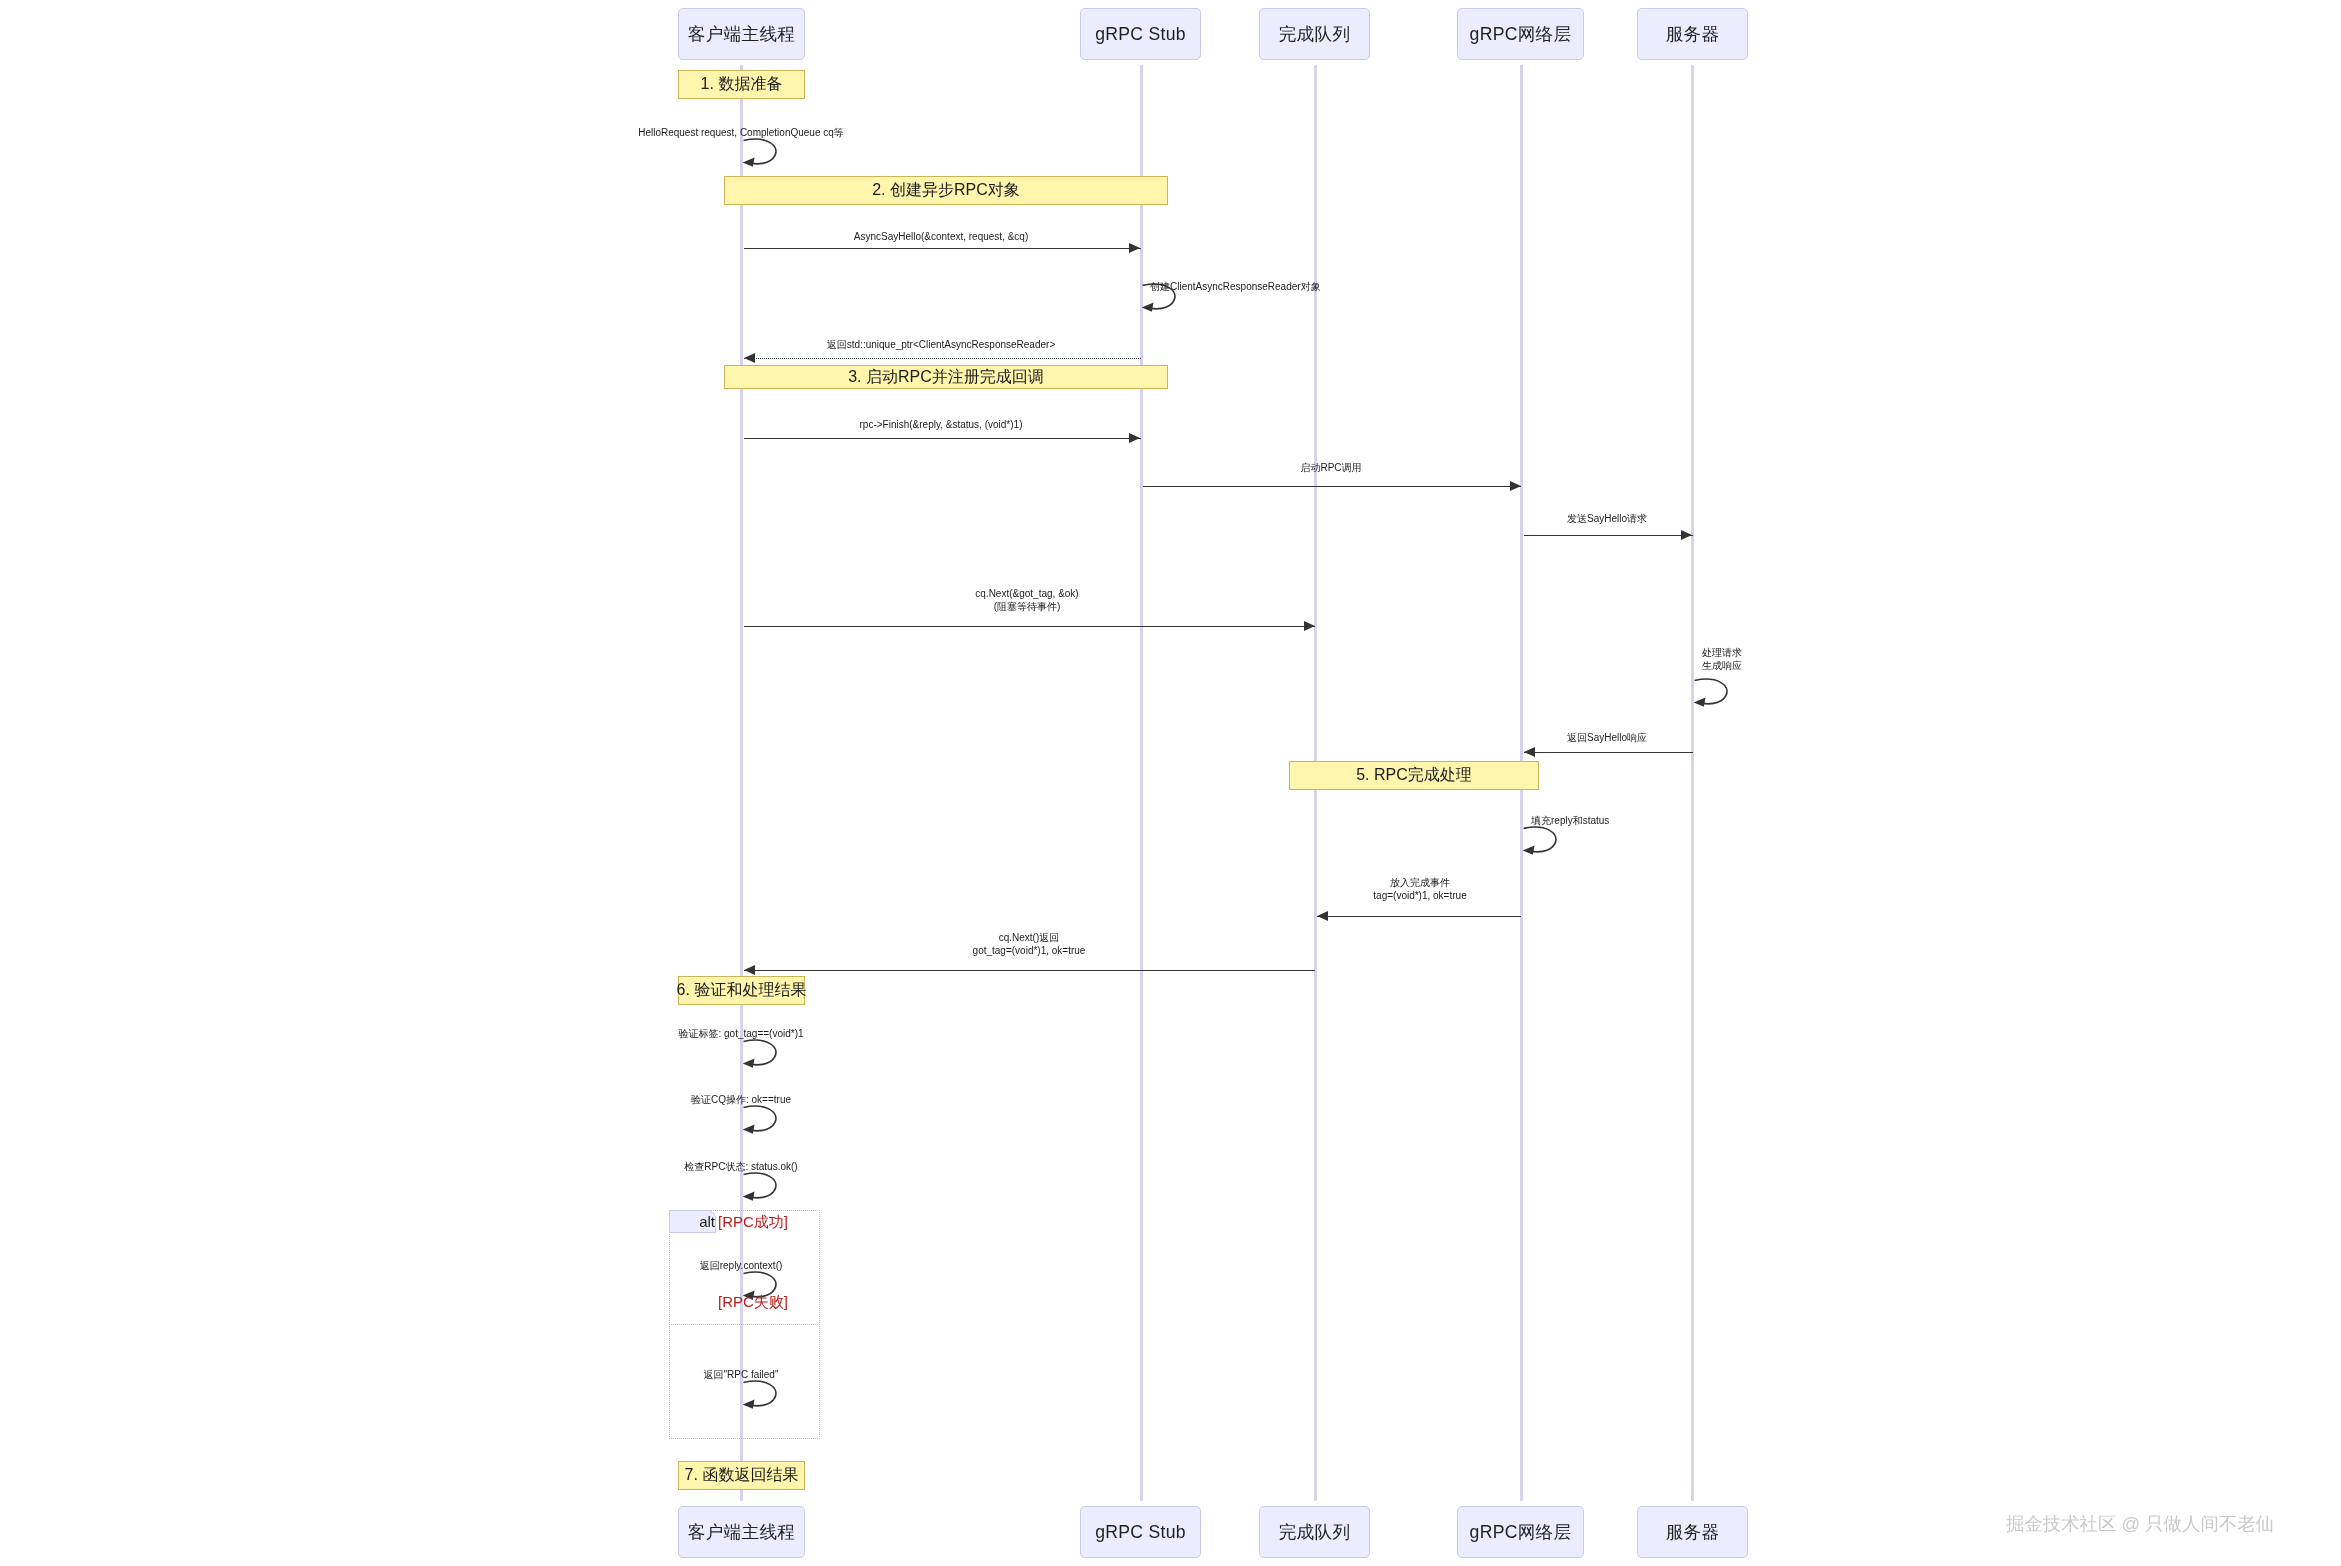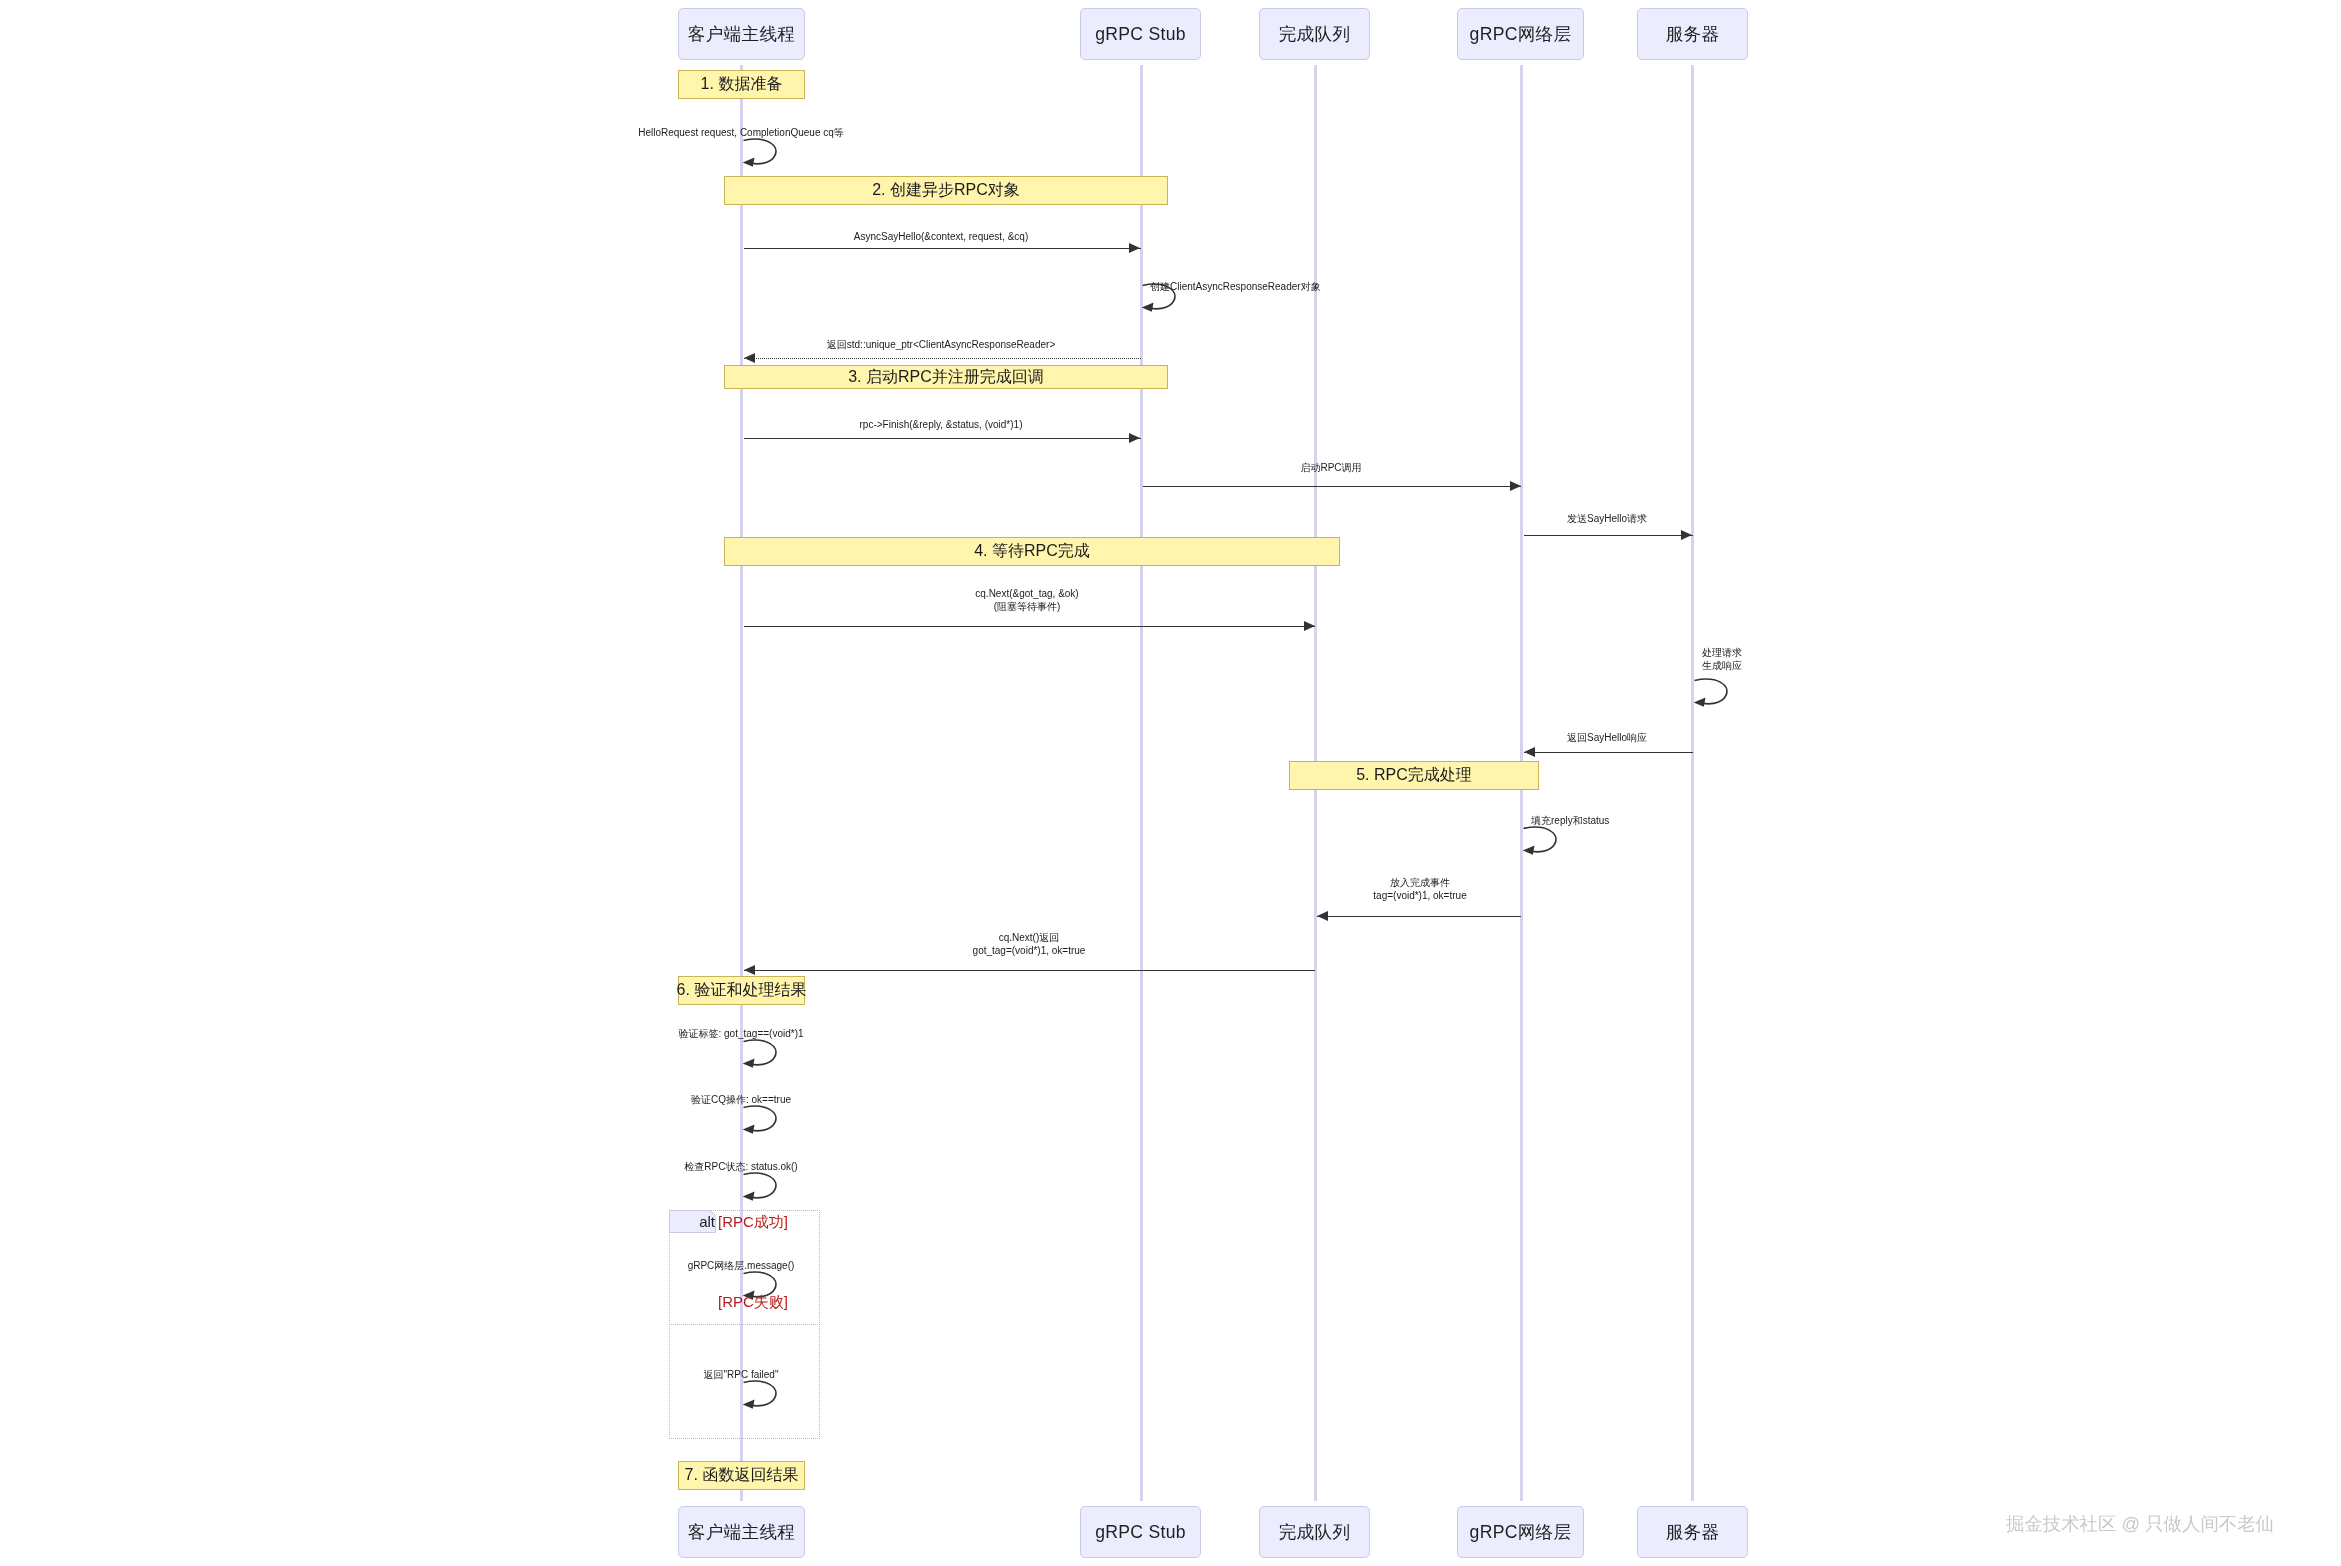--- a/index.html
+++ b/index.html
@@ -180,23 +180,20 @@
       <span>服务器</span>
     </div>
     <div class="note" style="left: 678px; top: 70px; width: 127px; height: 28.5px;">
       <span>1. 数据准备</span>
     </div>
     <div class="note" style="left: 724px; top: 176px; width: 444px; height: 28.5px;">
       <span>2. 创建异步RPC对象</span>
     </div>
     <div class="note" style="left: 724px; top: 365px; width: 444px; height: 24px;">
       <span>3. 启动RPC并注册完成回调</span>
-    </div>
-    <div class="note" style="left: 724px; top: 537px; width: 616px; height: 28.5px;">
-      <span>4. 等待RPC完成</span>
     </div>
     <div class="note" style="left: 1289px; top: 761px; width: 250px; height: 28.5px;">
       <span>5. RPC完成处理</span>
     </div>
     <div class="note" style="left: 678px; top: 976px; width: 127px; height: 28.5px;">
       <span>6. 验证和处理结果</span>
     </div>
     <div class="note" style="left: 678px; top: 1461px; width: 127px; height: 28.5px;">
       <span>7. 函数返回结果</span>
     </div>
@@ -266,21 +263,21 @@
     <div class="msg-label" style="top: 1093px; left: 741px; transform: translateX(-50%);">验证CQ操作: ok==true</div>
     <svg class="selfloop" width="44" height="34" style="left: 741px; top: 1104px;" viewBox="0 0 52 40">
       <path d="M3,4 C30,-2 46,10 40,22 C35,32 18,34 6,29" fill="none" stroke="#333333" stroke-width="2"></path>
       <polygon points="2,30 16,24 14,35" fill="#333333"></polygon>
     </svg>
     <div class="msg-label" style="top: 1160px; left: 741px; transform: translateX(-50%);">检查RPC状态: status.ok()</div>
     <svg class="selfloop" width="44" height="34" style="left: 741px; top: 1171px;" viewBox="0 0 52 40">
       <path d="M3,4 C30,-2 46,10 40,22 C35,32 18,34 6,29" fill="none" stroke="#333333" stroke-width="2"></path>
       <polygon points="2,30 16,24 14,35" fill="#333333"></polygon>
     </svg>
-    <div class="msg-label" style="top: 1259px; left: 741px; transform: translateX(-50%);">gRPC网络层.message()</div>
+    <div class="msg-label" style="top: 1259px; left: 741px; transform: translateX(-50%);">返回reply.context()</div>
     <svg class="selfloop" width="44" height="34" style="left: 741px; top: 1270px;" viewBox="0 0 52 40">
       <path d="M3,4 C30,-2 46,10 40,22 C35,32 18,34 6,29" fill="none" stroke="#333333" stroke-width="2"></path>
       <polygon points="2,30 16,24 14,35" fill="#333333"></polygon>
     </svg>
     <div class="msg-label" style="top: 1368px; left: 741px; transform: translateX(-50%);">返回"RPC failed"</div>
     <svg class="selfloop" width="44" height="34" style="left: 741px; top: 1379px;" viewBox="0 0 52 40">
       <path d="M3,4 C30,-2 46,10 40,22 C35,32 18,34 6,29" fill="none" stroke="#333333" stroke-width="2"></path>
       <polygon points="2,30 16,24 14,35" fill="#333333"></polygon>
     </svg>
     <div class="watermark" style="left: 2006px; top: 1511px;">掘金技术社区 @ 只做人间不老仙</div>

